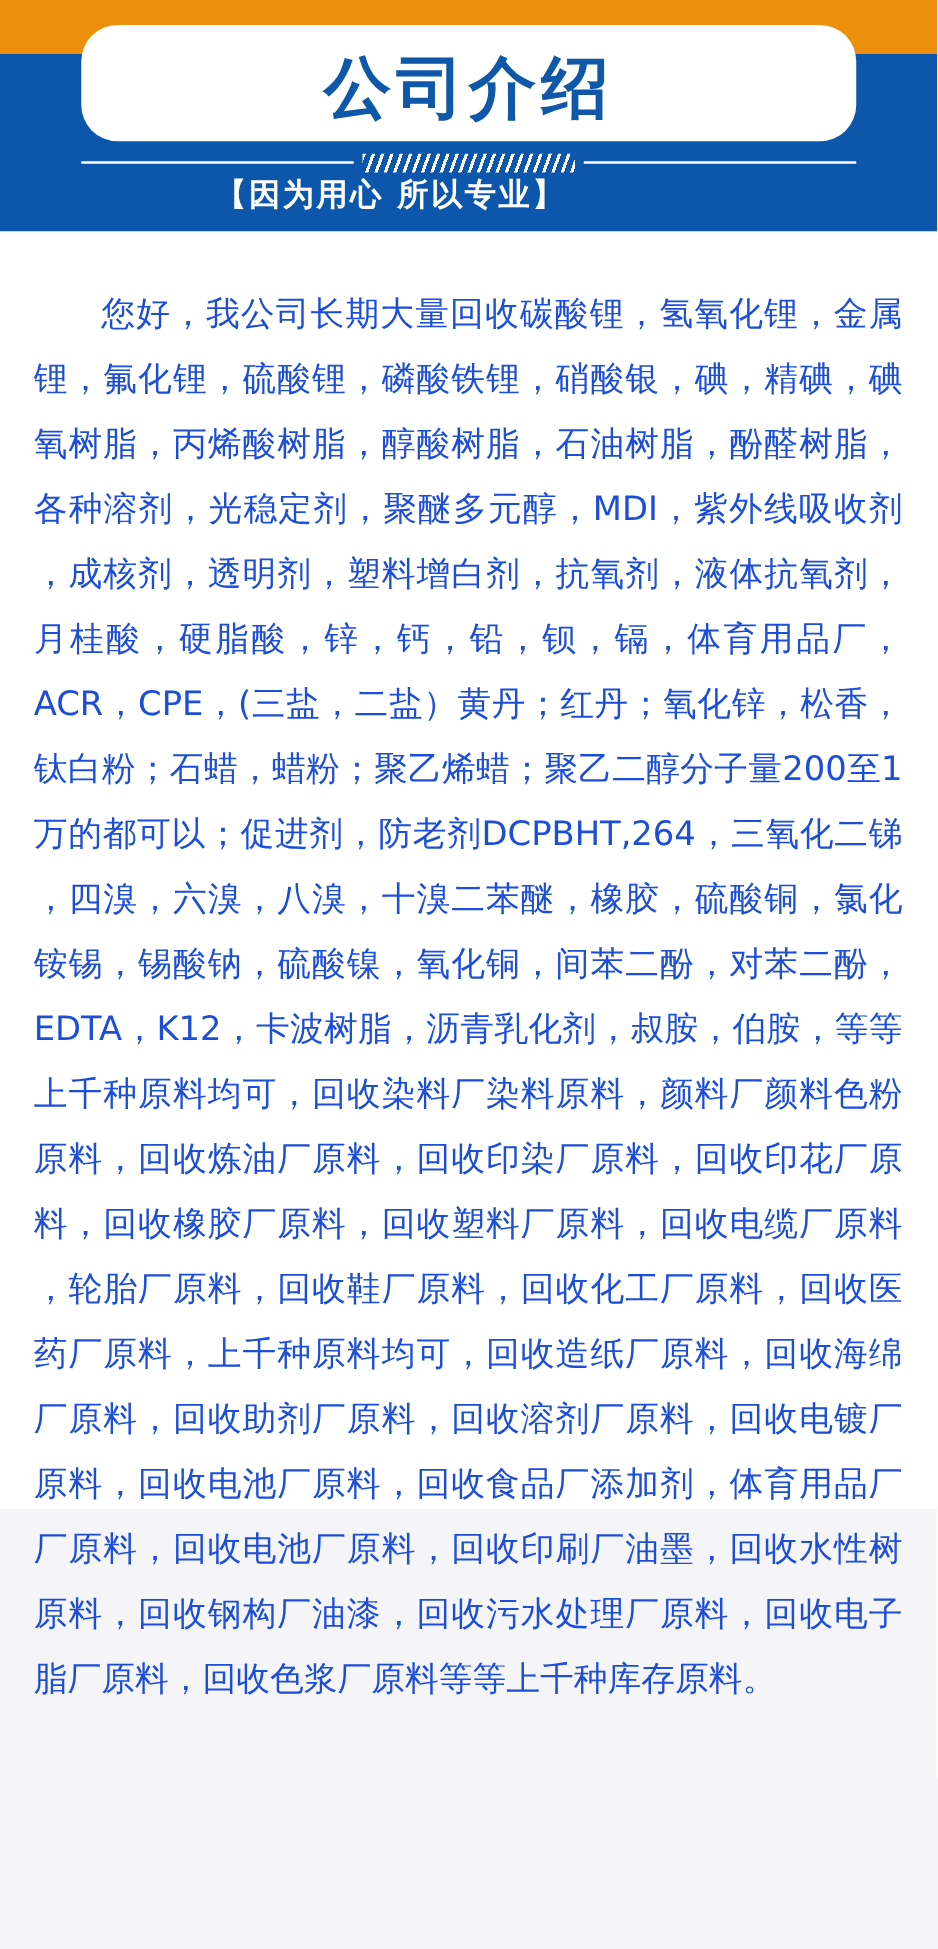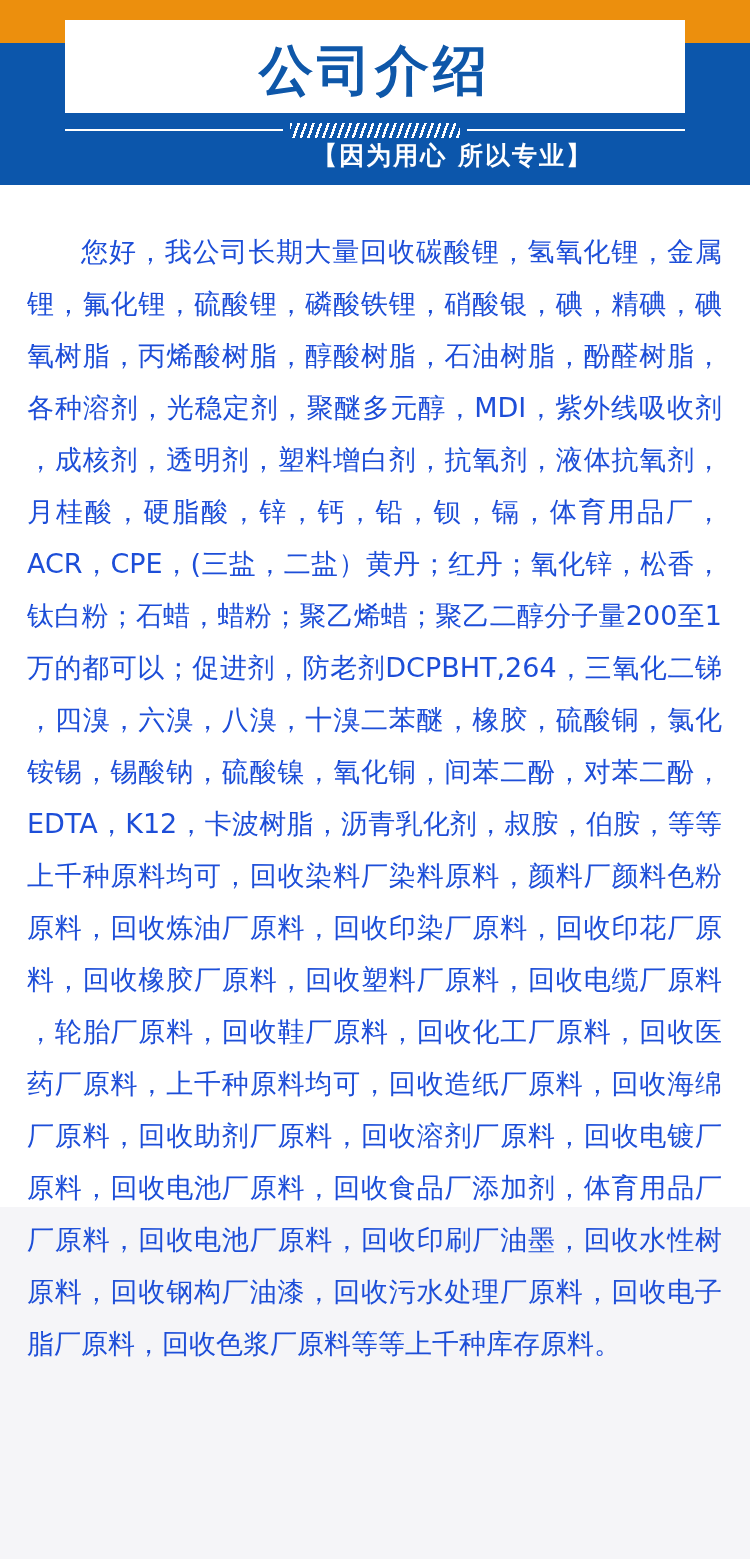--- a/index.html
+++ b/index.html
@@ -6,38 +6,38 @@
   .page{
     position:relative;width:750px;height:1559px;margin:0 auto;
     background:#ffffff;overflow:hidden;
     font-family:"DejaVu Sans","Liberation Sans",sans-serif;
   }
   
   .orange-band{position:absolute;top:0;left:0;width:750px;height:43px;background:#ec8f0d;}
   .blue-band{position:absolute;top:43px;left:0;width:750px;height:142px;background:#0c56ab;}
   .title-box{
     position:absolute;top:20px;left:65px;width:620px;height:93px;background:#ffffff;
-    display:flex;align-items:center;justify-content:center;
+    display:flex;align-items:center;justify-content:center;border-radius:29px;
   }
   .title-box h1{
     margin:0;padding-top:8px;font-size:54px;line-height:1;
     font-weight:800;color:#0e57a9;letter-spacing:4px;
   }
   .divider-row{
     position:absolute;top:122px;left:65px;width:620px;height:16px;
     display:flex;align-items:center;
   }
   .divider-seg{flex:1;height:2px;background:#ffffff;}
   .hatch{
     width:170px;height:15px;margin:0 7px;
     background:repeating-linear-gradient(110deg,#ffffff 0,#ffffff 2.5px,transparent 2.5px,transparent 7px);
   }
   .slogan{
-    position:absolute;top:138px;left:0;width:593px;text-align:right;
-    color:#ffffff;font-size:25px;font-weight:600;letter-spacing:2px;line-height:36px;
+    position:absolute;top:138px;left:0;width:593px;text-align:center;
+    color:#ffffff;font-size:25px;font-weight:600;letter-spacing:2px;line-height:36px;padding-left:16px;
   }
   
   .lower-bg{position:absolute;top:1207px;left:0;width:750px;height:352px;background:#f5f5f8;}
   
   .body-text{
     position:absolute;top:226px;left:27px;width:695px;
     color:#1d4ed8;font-size:27px;line-height:52px;font-weight:400;
   }
   .body-line{text-align:justify;text-align-last:justify;white-space:nowrap;}
   .body-line:first-child{text-indent:2em;}

